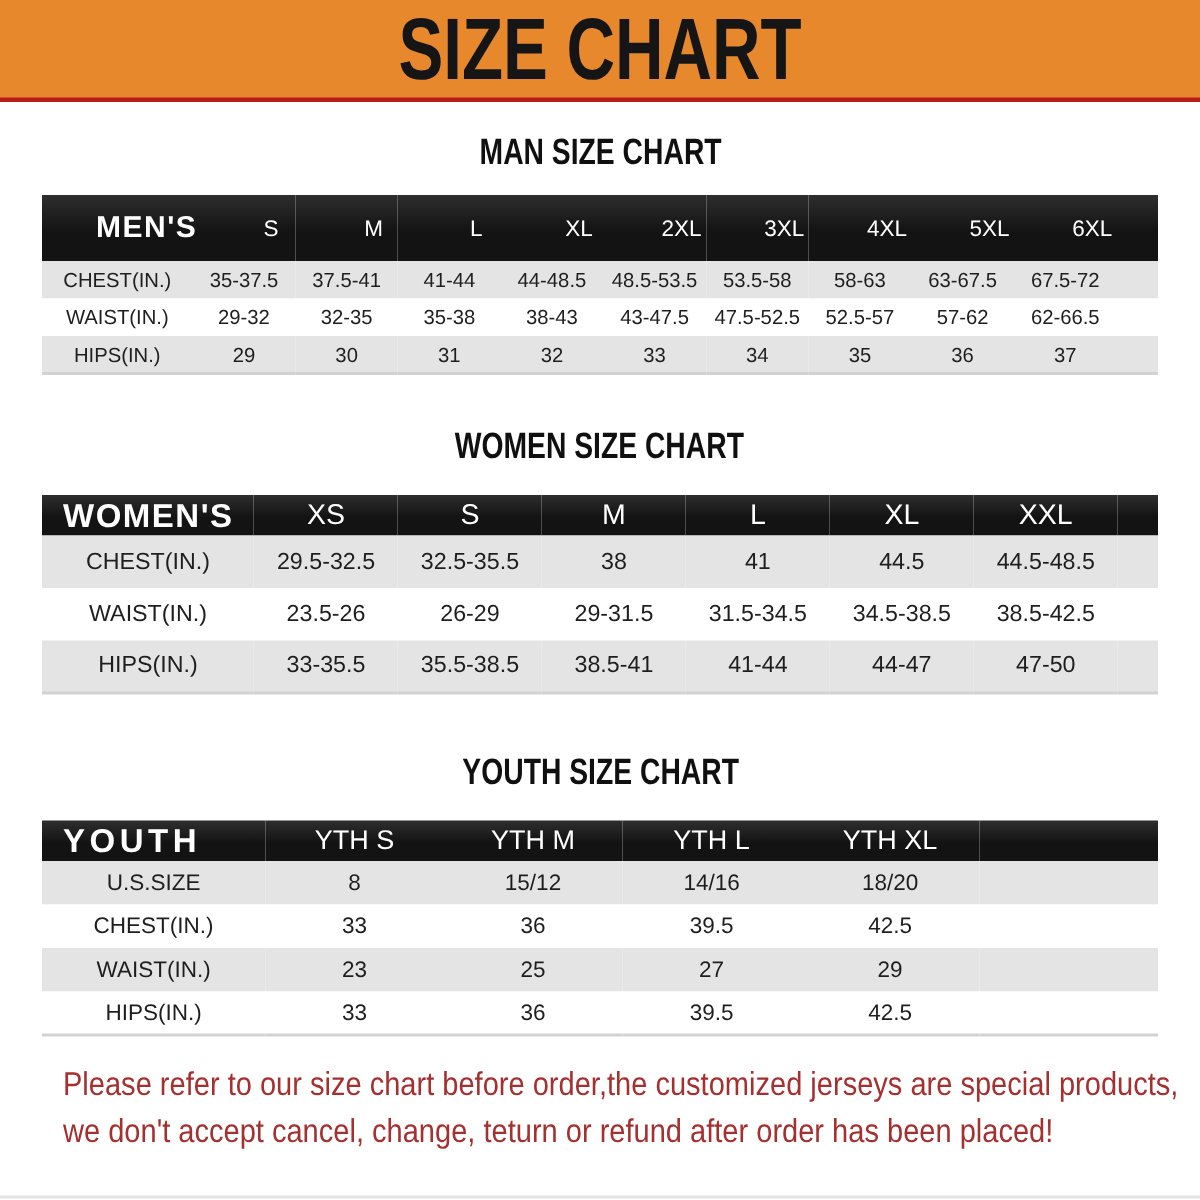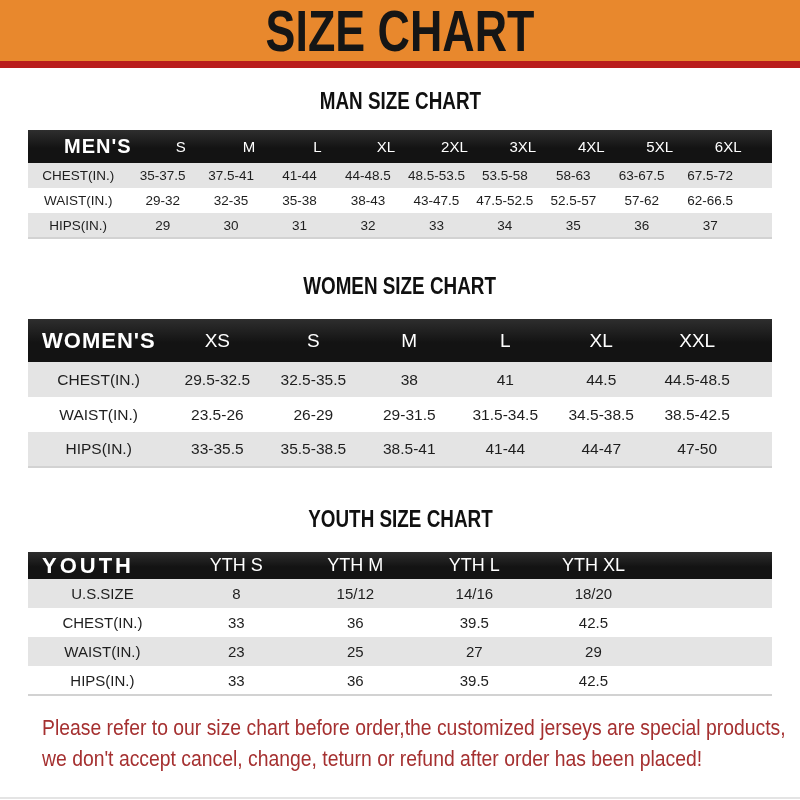--- a/index.html
+++ b/index.html
@@ -8,21 +8,21 @@
     font-family:"Liberation Sans", sans-serif;
     background:#ffffff;
     position:relative;
     overflow:hidden;
   }
 
   
   .banner {
     height:68px;
     background:var(--banner-orange,#E8882D);
-    border-bottom:7px solid #b91c1c;
+    border-bottom:3px solid #b91c1c;
     display:flex; align-items:center; justify-content:center;
   }
   .banner h1 {
     font-size:56px; font-weight:800; color:var(--title-black,#151515);
     line-height:1; white-space:nowrap;
     display:inline-block; transform:scale(0.80,1.04);
   }
 
   
   .sections { margin:0 28px; }
@@ -44,29 +44,29 @@
     color:#ffffff; font-weight:400; text-align:center; white-space:nowrap;
   }
   thead th.col-label {
     text-align:left; padding-left:14px; font-weight:800; letter-spacing:1px;
   }
   tbody td { text-align:center; color:#1e1e1e; white-space:nowrap; }
   tbody tr:nth-child(odd)  { background:var(--row-stripe,#E4E4E4); }
   tbody tr:nth-child(even) { background:var(--row-white,#FFFFFF); }
 
   
-  .section-0 thead th { height:33px; font-size:15px;padding-left:36px; }
+  .section-0 thead th { height:44px; font-size:15px;padding-left:36px; }
   .section-0 thead th.col-label { font-size:20px; }
   .section-0 tbody td { height:25px; font-size:13.5px; }
   .section-0 .col-label  { width:13.5%; }
   .section-0 .col-data   { width:9.2%; }
   .section-0 .col-spacer { width:3.7%; }
 
   
-  .section-1 thead th { height:43px; font-size:19px; }
+  .section-1 thead th { height:27px; font-size:19px; }
   .section-1 thead th.col-label { font-size:22px; }
   .section-1 tbody td { height:35px; font-size:15.5px; }
   .section-1 .col-label  { width:19%; }
   .section-1 .col-data   { width:12.9%; }
   .section-1 .col-spacer { width:3.6%; }
 
   
   .section-2 thead th { height:27px; font-size:18px; }
   .section-2 thead th.col-label { font-size:22px; letter-spacing:3px; }
   .section-2 tbody td { height:29px; font-size:15px; }

